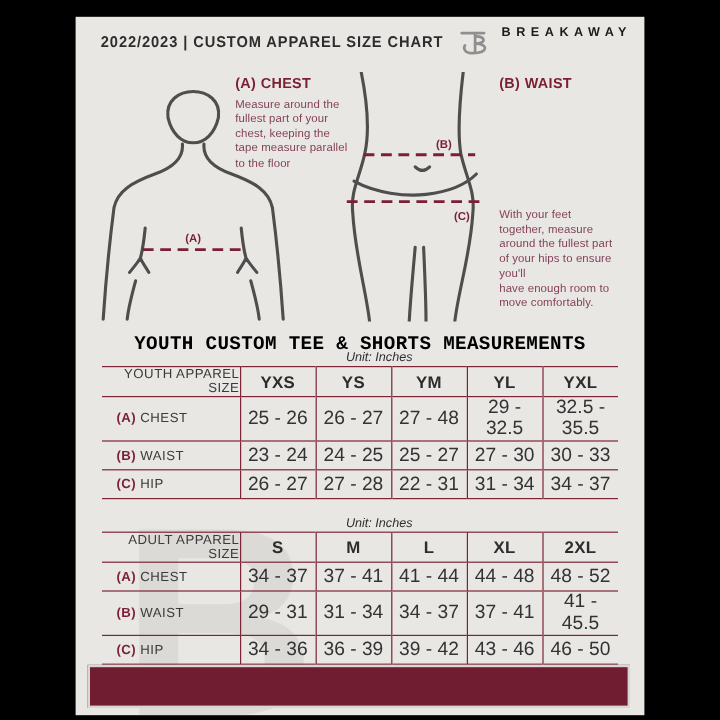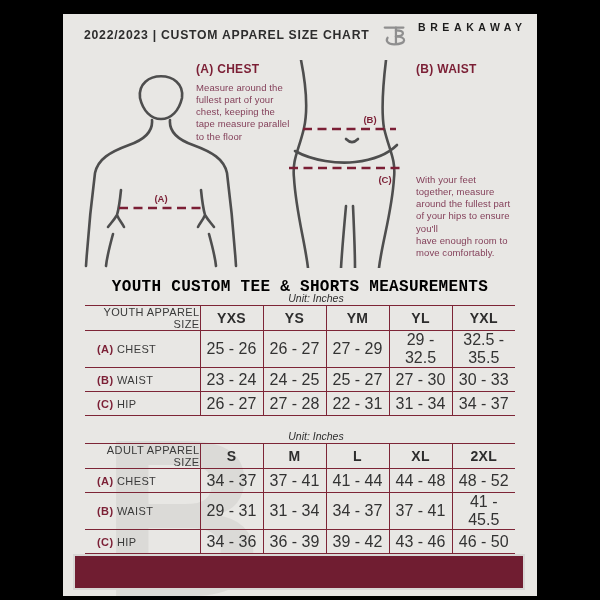--- a/index.html
+++ b/index.html
@@ -134,21 +134,21 @@
           <th class="col-h">YM</th>
           <th class="col-h">YL</th>
           <th class="col-h">YXL</th>
         </tr>
       </thead>
       <tbody>
         <tr>
           <td class="rowlab"><span class="key">(A)</span> <span>CHEST</span></td>
           <td class="val">25 - 26</td>
           <td class="val">26 - 27</td>
-          <td class="val">27 - 29</td>
+          <td class="val">27 - 48</td>
           <td class="val">29 - 32.5</td>
           <td class="val">32.5 - 35.5</td>
         </tr>
         <tr>
           <td class="rowlab"><span class="key">(B)</span> <span>WAIST</span></td>
           <td class="val">23 - 24</td>
           <td class="val">24 - 25</td>
           <td class="val">25 - 27</td>
           <td class="val">27 - 30</td>
           <td class="val">30 - 33</td>

